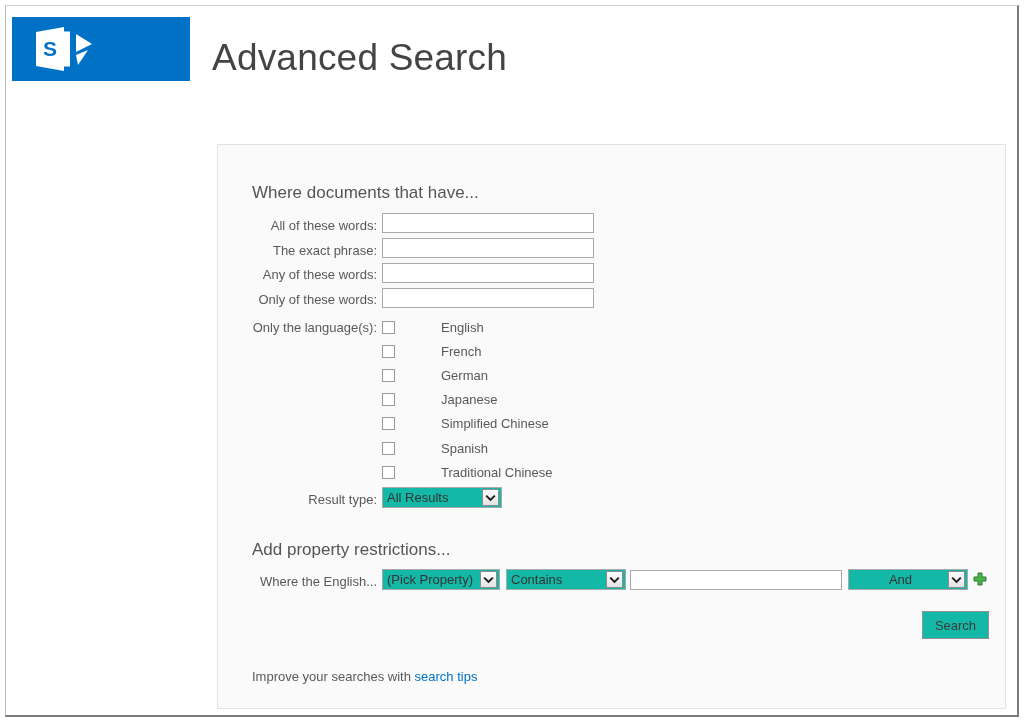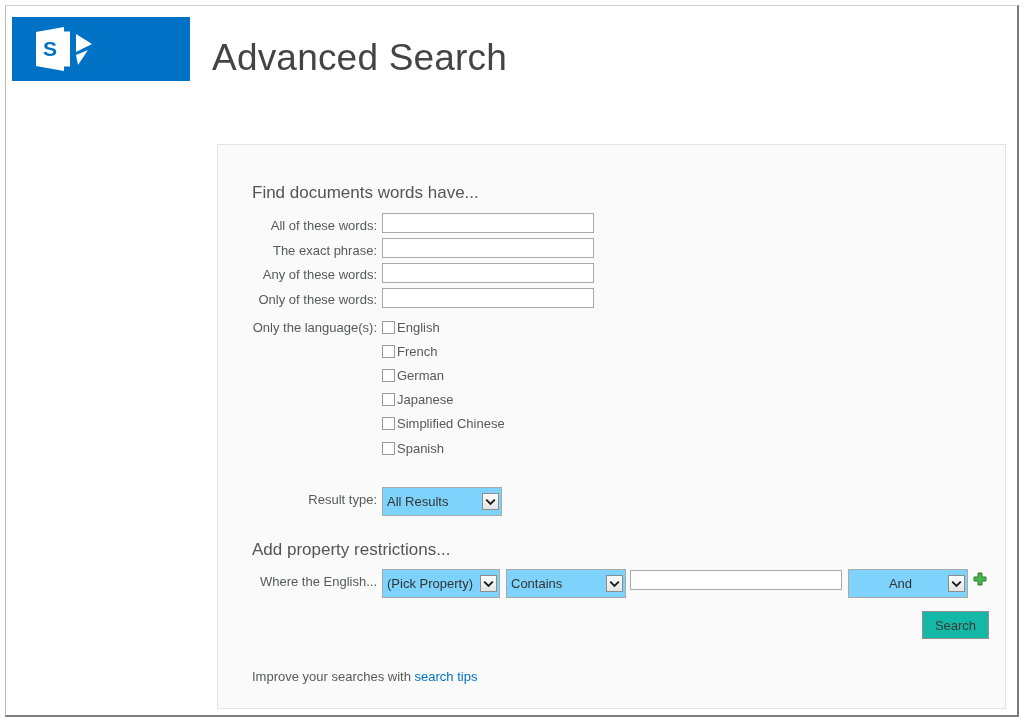--- a/index.html
+++ b/index.html
@@ -101,39 +101,40 @@
 
   
   #lang-list {
     position: absolute;
     left: 164px; top: 170px;
   }
   .lang-row {
     display: flex;
     align-items: center;
     height: 24.2px;
+    gap: 44px;
   }
   .cbox {
     width: 13px; height: 13px;
     background: #ffffff;
     border: 1px solid #9a9a9a;
     flex: 0 0 auto;
     margin-right: 2px;
   }
   .lang-label {
     font-size: 13px;
     color: #58595b;
     white-space: nowrap;
   }
 
   
   .sel {
     position: absolute;
-    height: 29px;
-    background: #7dd3fc;
+    height: 21px;
+    background: #14b8a6;
     border: 1px solid #a9a9a9;
     display: flex;
     align-items: center;
   }
   .sel-text {
     flex: 1 1 auto;
     font-size: 13px;
     color: #333333;
     padding-left: 4px;
     white-space: nowrap;
@@ -207,21 +208,21 @@
         <path d="M42 8 L58 18 L42 26 Z" fill="#ffffff"></path>
         <path d="M42 29 L54 24 L44 39 Z" fill="#ffffff"></path>
       </svg>
     </div>
 
     <div id="page-title">Advanced Search</div>
   </div>
 
   <div id="search-panel">
 
-    <div id="heading-find" class="section-heading">Find documents words have...</div>
+    <div id="heading-find" class="section-heading">Where documents that have...</div>
 
     <div id="lbl-all" class="row-label">All of these words:</div>
     <input id="in-all" class="text-input" type="text" value="" style="">
 
     <div id="lbl-exact" class="row-label">The exact phrase:</div>
     <input id="in-exact" class="text-input" type="text" value="" style="">
 
     <div id="lbl-any" class="row-label">Any of these words:</div>
     <input id="in-any" class="text-input" type="text" value="" style="">
 
@@ -247,20 +248,24 @@
         <span class="cbox"></span>
         <span class="lang-label">Japanese</span>
       </div>
       <div class="lang-row">
         <span class="cbox"></span>
         <span class="lang-label">Simplified Chinese</span>
       </div>
       <div class="lang-row">
         <span class="cbox"></span>
         <span class="lang-label">Spanish</span>
+      </div>
+      <div class="lang-row">
+        <span class="cbox"></span>
+        <span class="lang-label">Traditional Chinese</span>
       </div>
     </div>
 
     <div id="lbl-result" class="row-label">Result type:</div>
     <div id="sel-result" class="sel">
       <span class="sel-text">All Results</span>
       <span class="sel-btn">
         <svg width="11" height="8" viewBox="0 0 11 8">
           <path d="M1.2 1.6 L5.5 6 L9.8 1.6" stroke="#1b1b1b" stroke-width="1.9" fill="none"></path>
         </svg>

